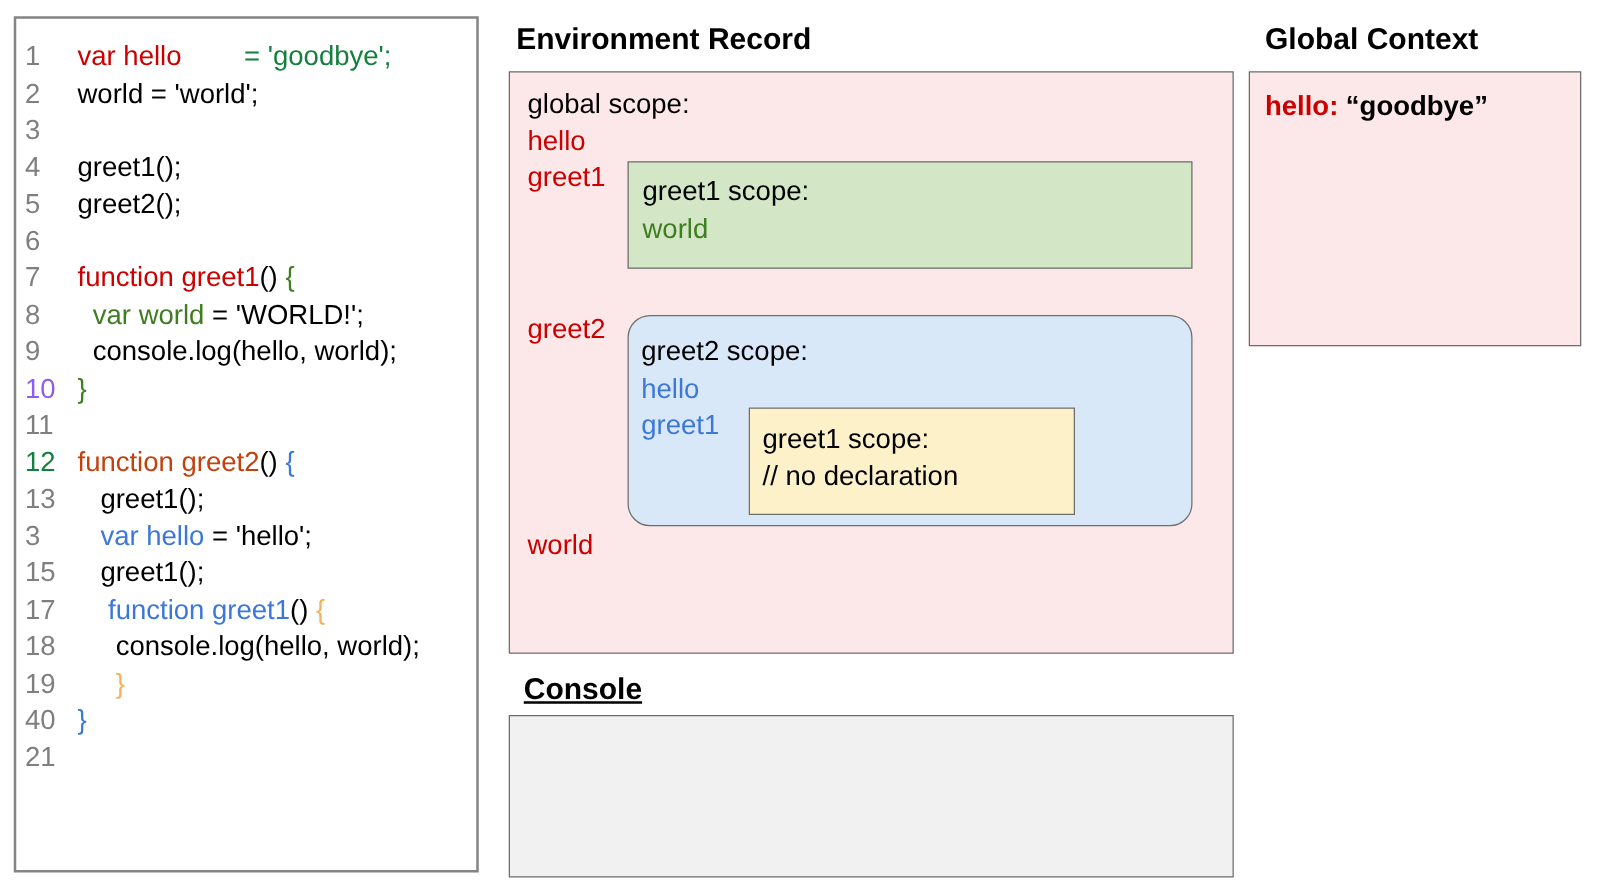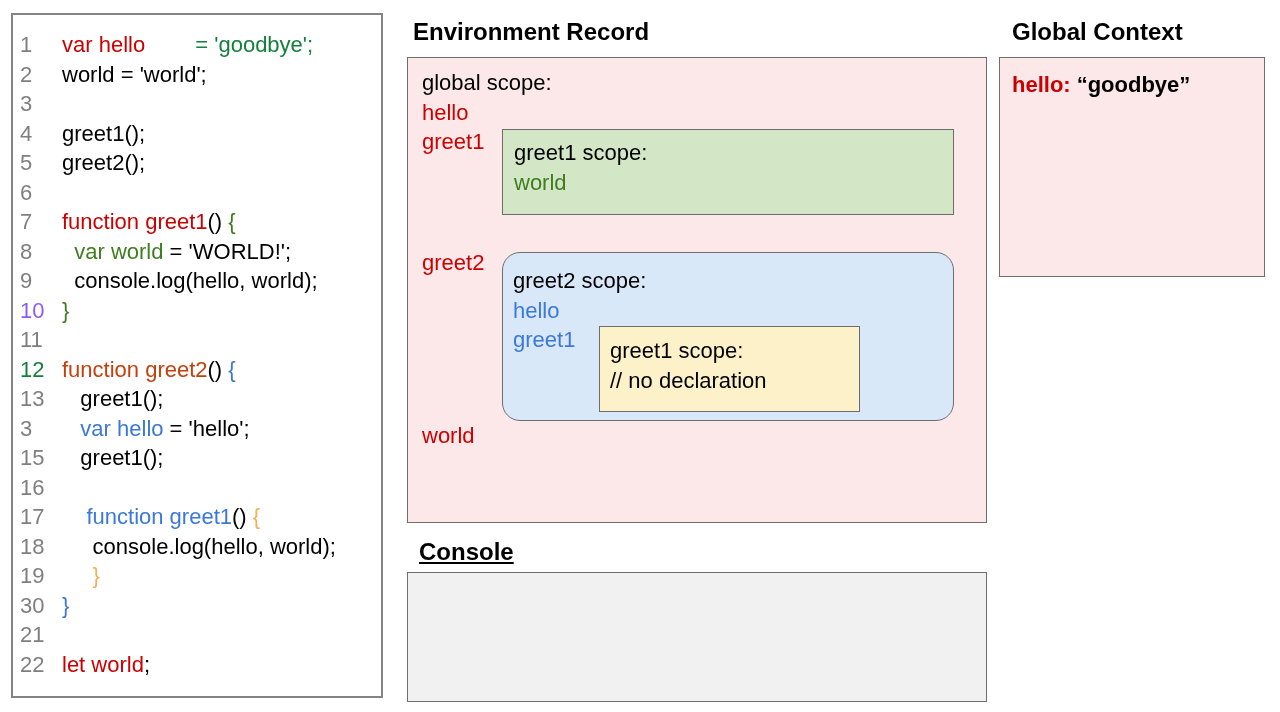--- a/index.html
+++ b/index.html
@@ -111,46 +111,38 @@
     </div>
     <div class="code-line">
       <span class="code-num" style="color: rgb(127, 127, 127);">3</span>
       <span class="code-text"><span style="color: rgb(0, 0, 0);">   </span><span style="color: rgb(60, 120, 216);">var hello</span><span style="color: rgb(0, 0, 0);"> = 'hello';</span></span>
     </div>
     <div class="code-line">
       <span class="code-num" style="color: rgb(127, 127, 127);">15</span>
       <span class="code-text"><span style="color: rgb(0, 0, 0);">   greet1();</span></span>
     </div>
     <div class="code-line">
-      <span class="code-num" style="color: rgb(127, 127, 127);">16</span>
-      <span class="code-text"></span>
-    </div>
-    <div class="code-line">
       <span class="code-num" style="color: rgb(127, 127, 127);">17</span>
       <span class="code-text"><span style="color: rgb(0, 0, 0);">    </span><span style="color: rgb(60, 120, 216);">function greet1</span><span style="color: rgb(0, 0, 0);">() </span><span style="color: rgb(244, 176, 90);">{</span></span>
     </div>
     <div class="code-line">
       <span class="code-num" style="color: rgb(127, 127, 127);">18</span>
       <span class="code-text"><span style="color: rgb(0, 0, 0);">     console.log(hello, world);</span></span>
     </div>
     <div class="code-line">
       <span class="code-num" style="color: rgb(127, 127, 127);">19</span>
       <span class="code-text"><span style="color: rgb(244, 176, 90);">     }</span></span>
     </div>
     <div class="code-line">
-      <span class="code-num" style="color: rgb(127, 127, 127);">30</span>
+      <span class="code-num" style="color: rgb(127, 127, 127);">40</span>
       <span class="code-text"><span style="color: rgb(60, 120, 216);">}</span></span>
     </div>
     <div class="code-line">
       <span class="code-num" style="color: rgb(127, 127, 127);">21</span>
       <span class="code-text"></span>
-    </div>
-    <div class="code-line">
-      <span class="code-num" style="color: rgb(127, 127, 127);">22</span>
-      <span class="code-text"><span style="color: rgb(204, 0, 0);">let world</span><span style="color: rgb(0, 0, 0);">;</span></span>
     </div>
   </div>
 
 <h2 class="title er-title">Environment Record</h2>
 
 <div class="box global-scope-box" style="background: rgb(252, 232, 232);">
   <div class="gs-head">
     <div class="line">global scope:</div>
     <div class="line" style="color: rgb(204, 0, 0);">hello</div>
     <div class="line" style="color: rgb(204, 0, 0);">greet1</div>

